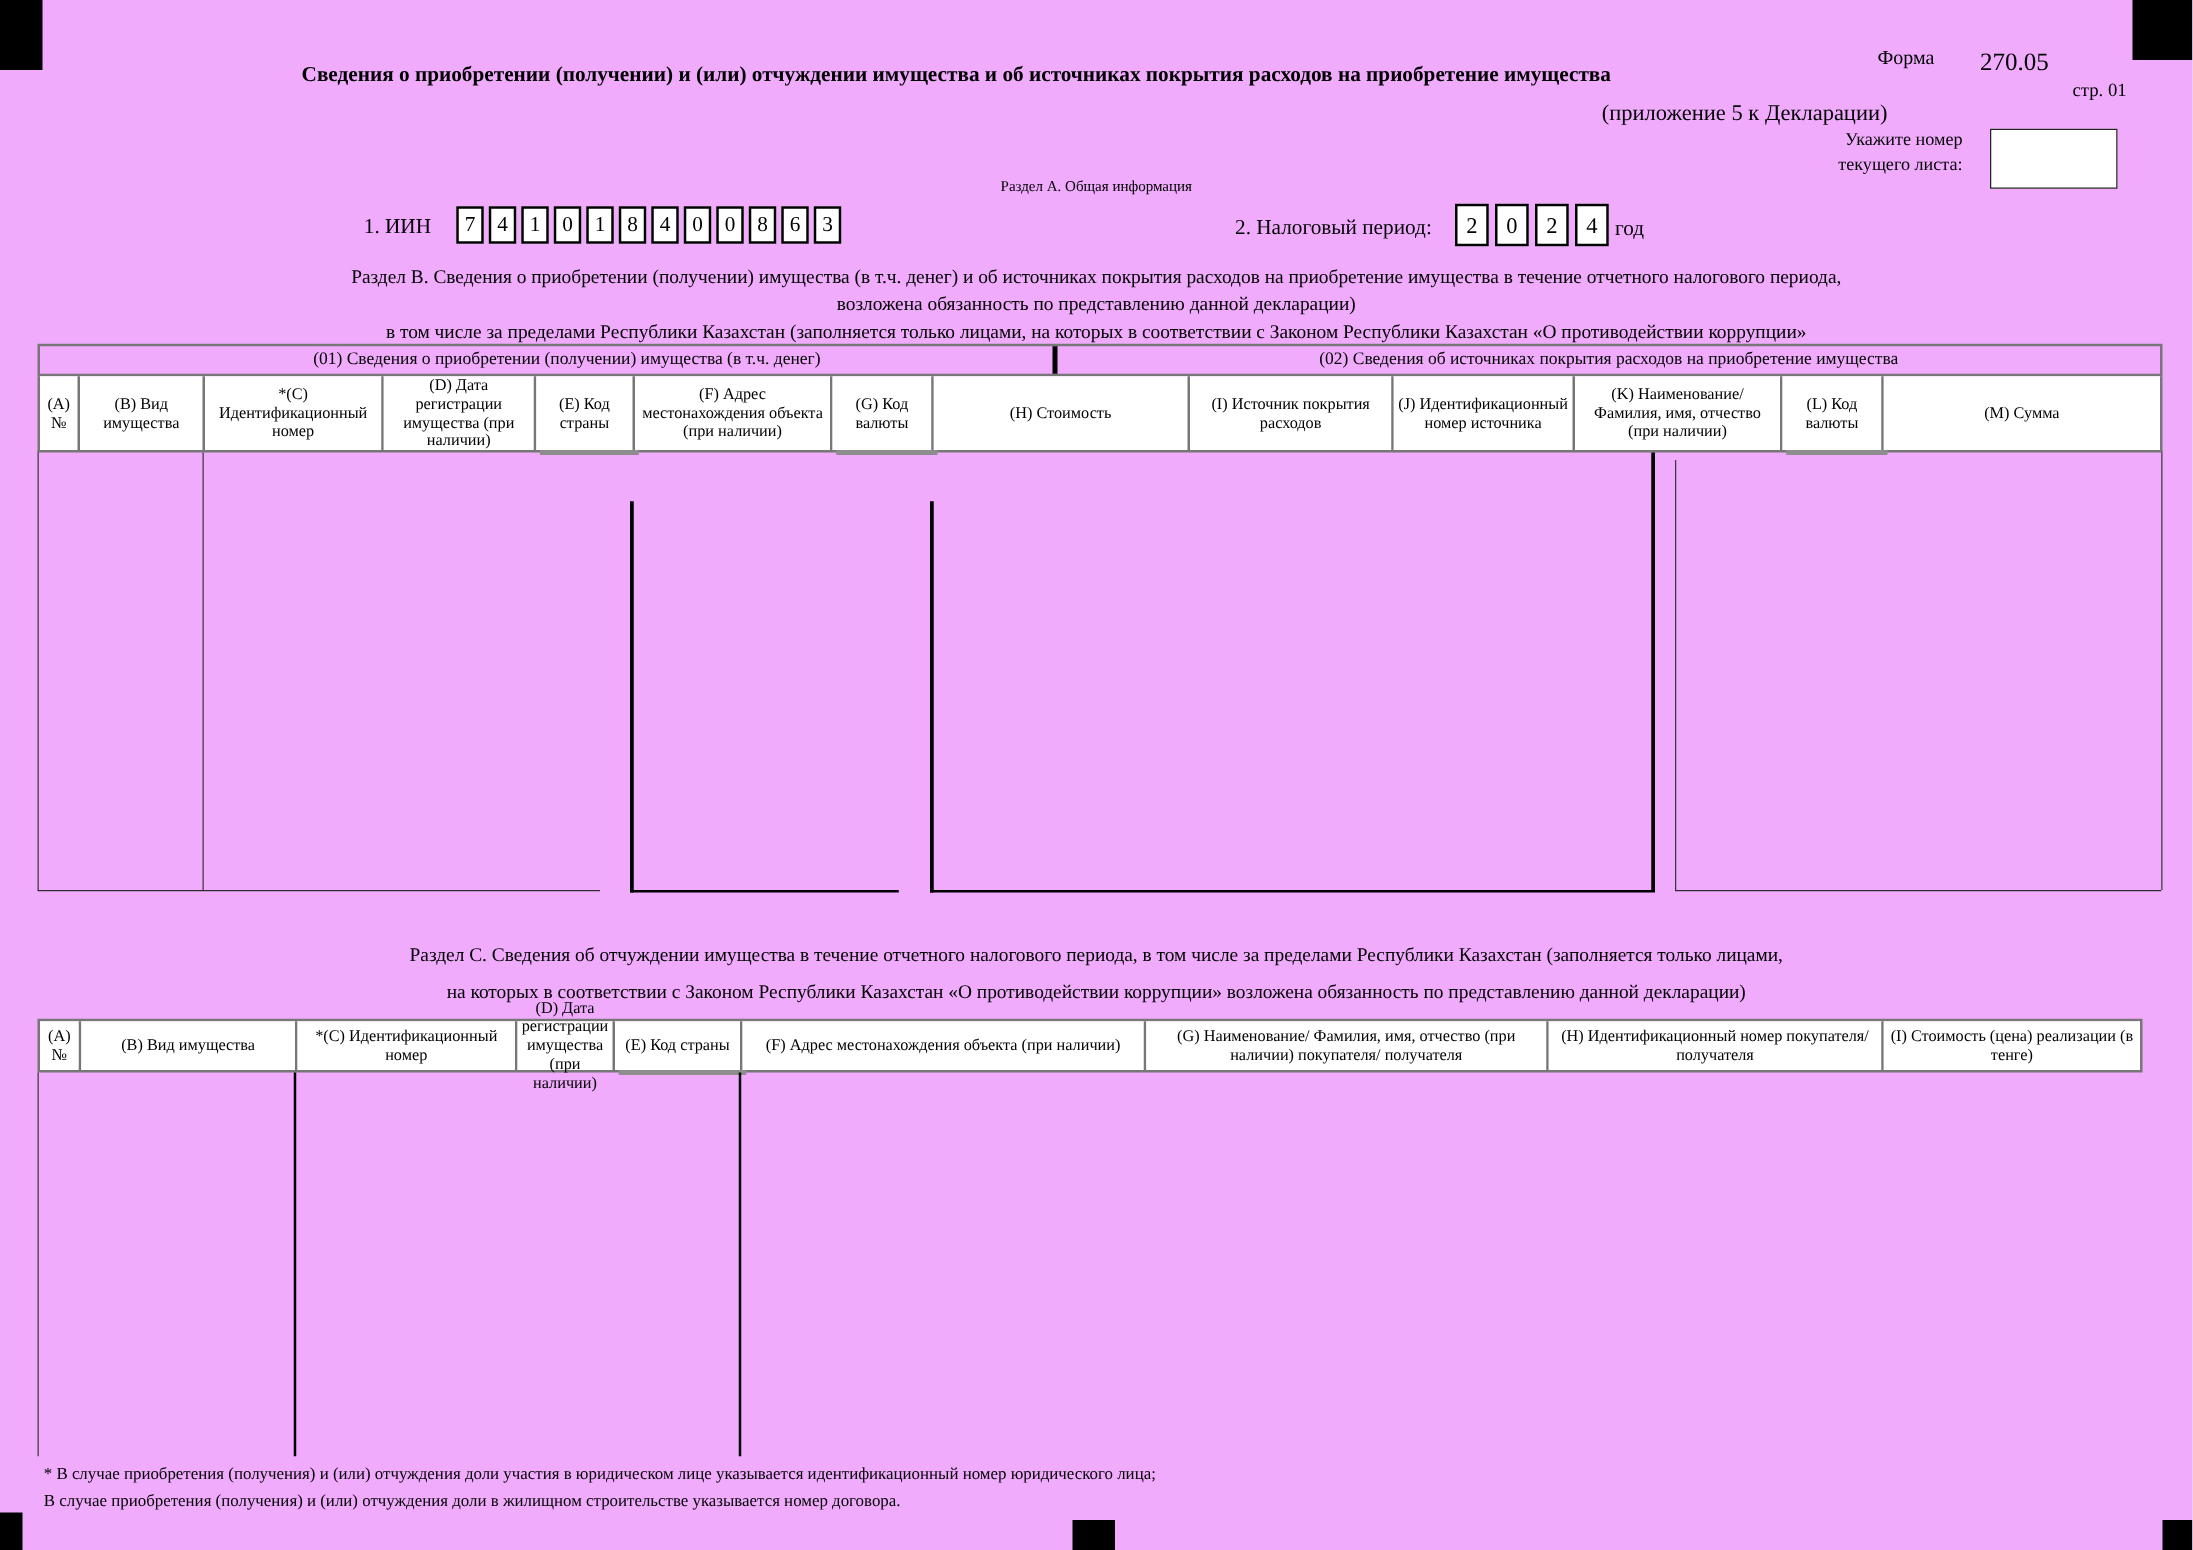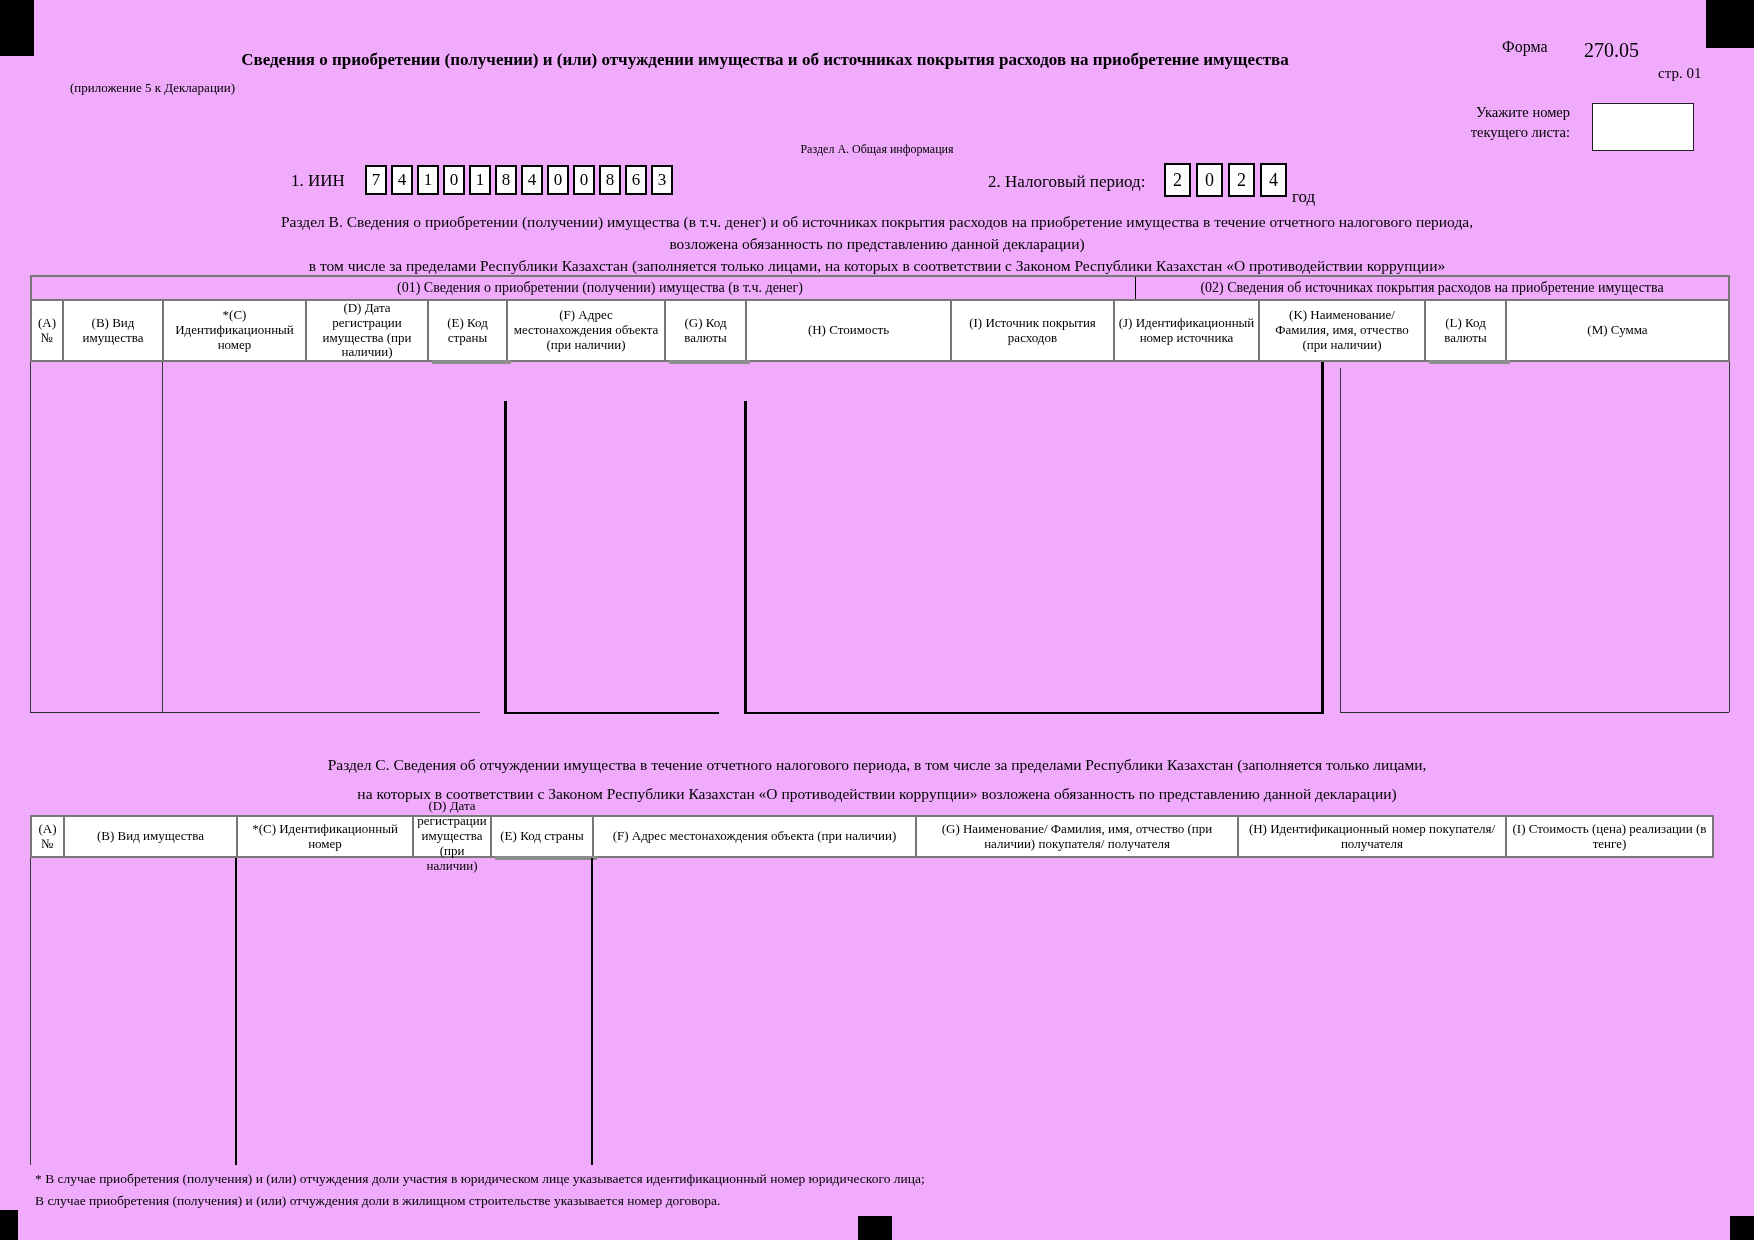--- a/index.html
+++ b/index.html
@@ -6,52 +6,52 @@
   #page {
     position:relative; width:1754px; height:1240px; background:#f0abfc;
     font-family:"Liberation Serif","DejaVu Serif",serif; color:#000;
     overflow:hidden; margin:0 auto;
   }
   .mark { position:absolute; background:#000; }
 
   
   .doc-title { position:absolute; left:70px; top:50px; width:1390px; text-align:center;
                font-weight:bold; font-size:17px; }
-  .doc-subtitle { position:absolute; left:70px; top:80px; width:1440px; text-align:left; font-size:13px; }
+  .doc-subtitle { position:absolute; left:70px; top:80px; width:1440px; text-align:right; font-size:18px; }
   .form-label  { position:absolute; left:1502px; top:38px;  font-size:16px; }
   .form-number { position:absolute; left:1584px; top:39px;  font-size:20px; }
   .page-number { position:absolute; left:1658px; top:40px;  font-size:15px;margin-top:25px; }
   .sheet-note { position:absolute; left:1280px; top:102px; width:290px; text-align:right;
                 font-size:14.5px; line-height:20px; }
   .sheet-box { position:absolute; left:1592px; top:103px; width:100px; height:46px;
                border:1px solid #222; background:#fff; }
 
   
   .section-a-title { position:absolute; left:0; right:0; top:142px; text-align:center; font-size:12px; }
   .iin-label { position:absolute; left:291px; top:171px; font-size:17px; }
   .boxrow { position:absolute; display:flex; }
   .iin-boxes { left:365px; top:165px; }
   .period-boxes { left:1164px; top:163px; }
   .dbox { width:22px; height:30px; border:2px solid #000; box-sizing:border-box; margin-right:4px;
           display:flex; align-items:center; justify-content:center; font-size:17px; background:#fff; }
   .pbox { width:27px; height:34px; border:2px solid #000; box-sizing:border-box; margin-right:5px;
           display:flex; align-items:center; justify-content:center; font-size:18px; background:#fff; }
   .period-label { position:absolute; left:988px; top:172px; font-size:17px; }
-  .year-label { position:absolute; left:1292px; top:187px; font-size:17px; }
+  .year-label { position:absolute; left:1292px; top:173px; font-size:17px; }
 
   
   .section-b-heading { position:absolute; left:30px; top:211px; width:1694px; text-align:center;
                        font-size:15.5px; line-height:22px; }
   .section-c-heading { position:absolute; left:30px; top:750px; width:1694px; text-align:center;
                        font-size:15.5px; line-height:29px; }
 
   
   .table-b { position:absolute; left:30px; top:275px; width:1700px; }
   .b-group-row { display:flex; height:26px; border:2px solid #777; box-sizing:border-box; font-size:14px; }
-  .b-g01 { width:1104px; border-right:1px solid #000000; box-sizing:border-box;
+  .b-g01 { width:814px; border-right:4px solid #000000; box-sizing:border-box;
            display:flex; align-items:center; justify-content:center;padding-left:33px; }
   .b-g02 { flex:1; display:flex; align-items:center; justify-content:center; }
   .b-header-row { display:flex; height:61px; border-left:2px solid #777; border-right:2px solid #777;
                   border-bottom:2px solid #777; box-sizing:border-box; font-size:13px; }
   .hc { border-right:2px solid #777; box-sizing:border-box; display:flex; align-items:center;
         justify-content:center; text-align:center; line-height:1.14; padding:0 2px; background:#fff; }
   .w-a{width:32px} .w-b{width:100px} .w-c{width:143px} .w-d{width:122px} .w-e{width:79px}
   .w-f{width:158px} .w-g{width:81px} .w-h{width:205px} .w-i{width:163px} .w-j{width:145px}
   .w-k{width:166px} .w-l{width:81px} .w-m{flex:1; border-right:none;}
   .cell-shadow { box-shadow:3px 4px 0 0 #8d8d8d; }

